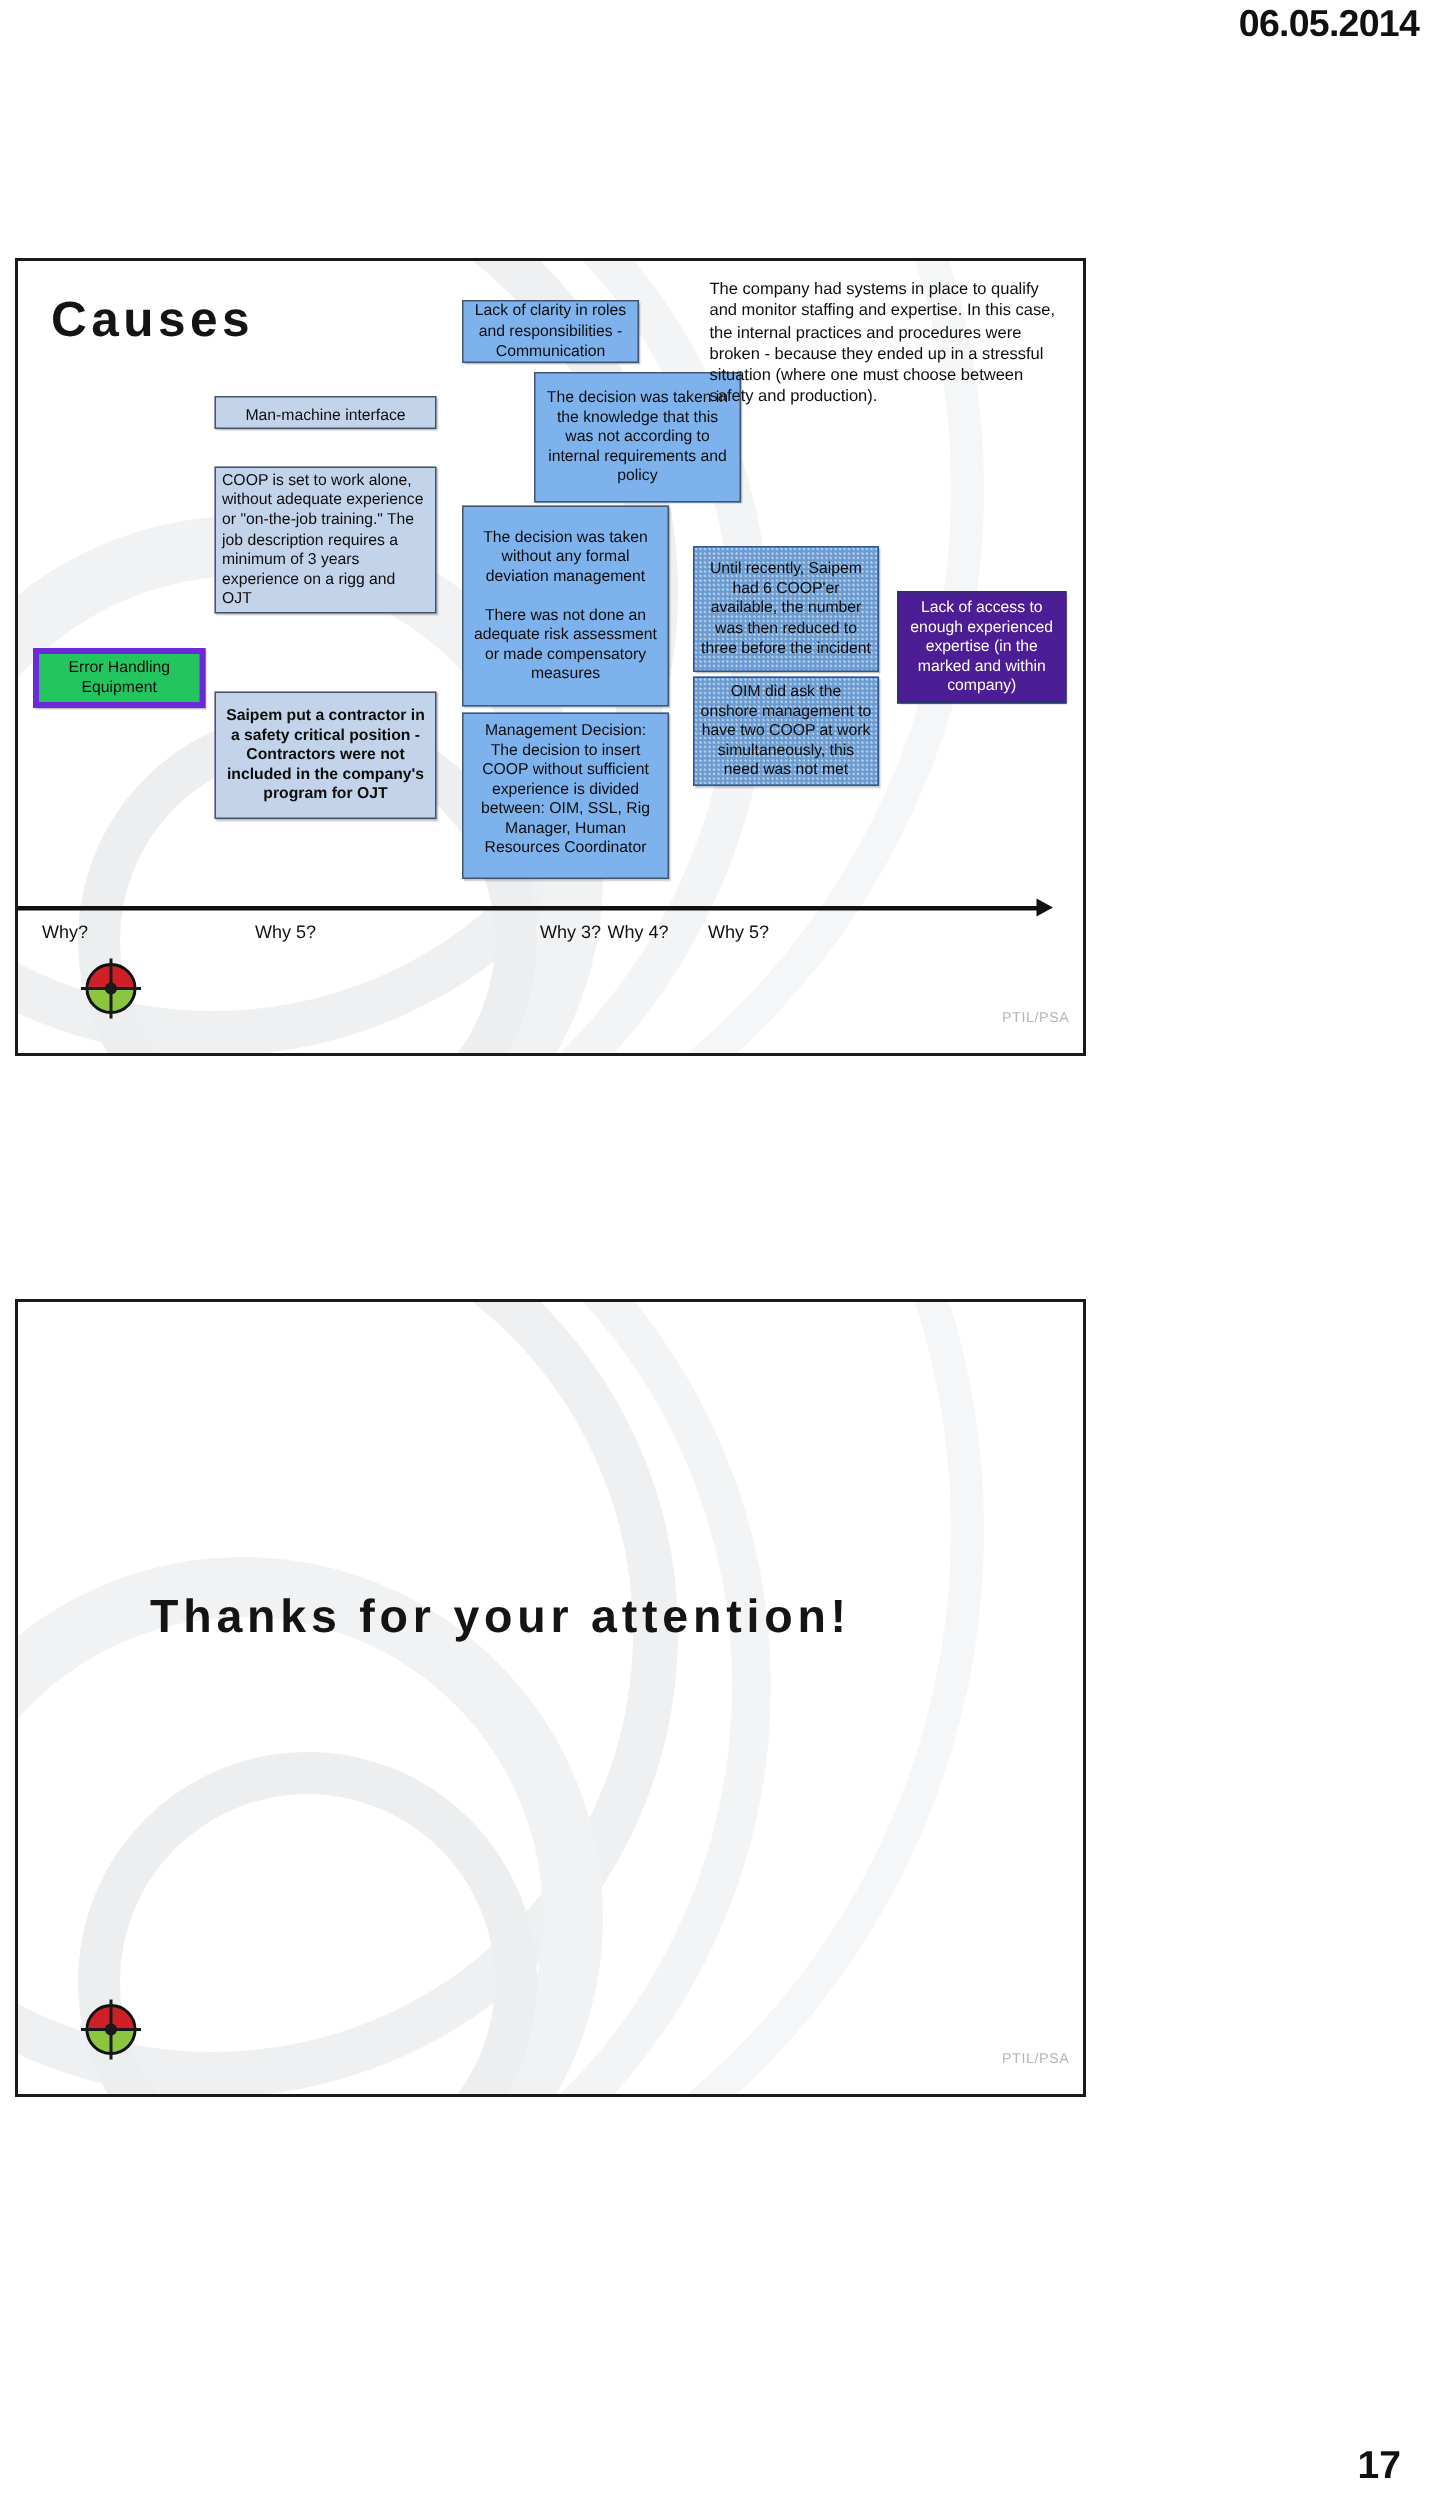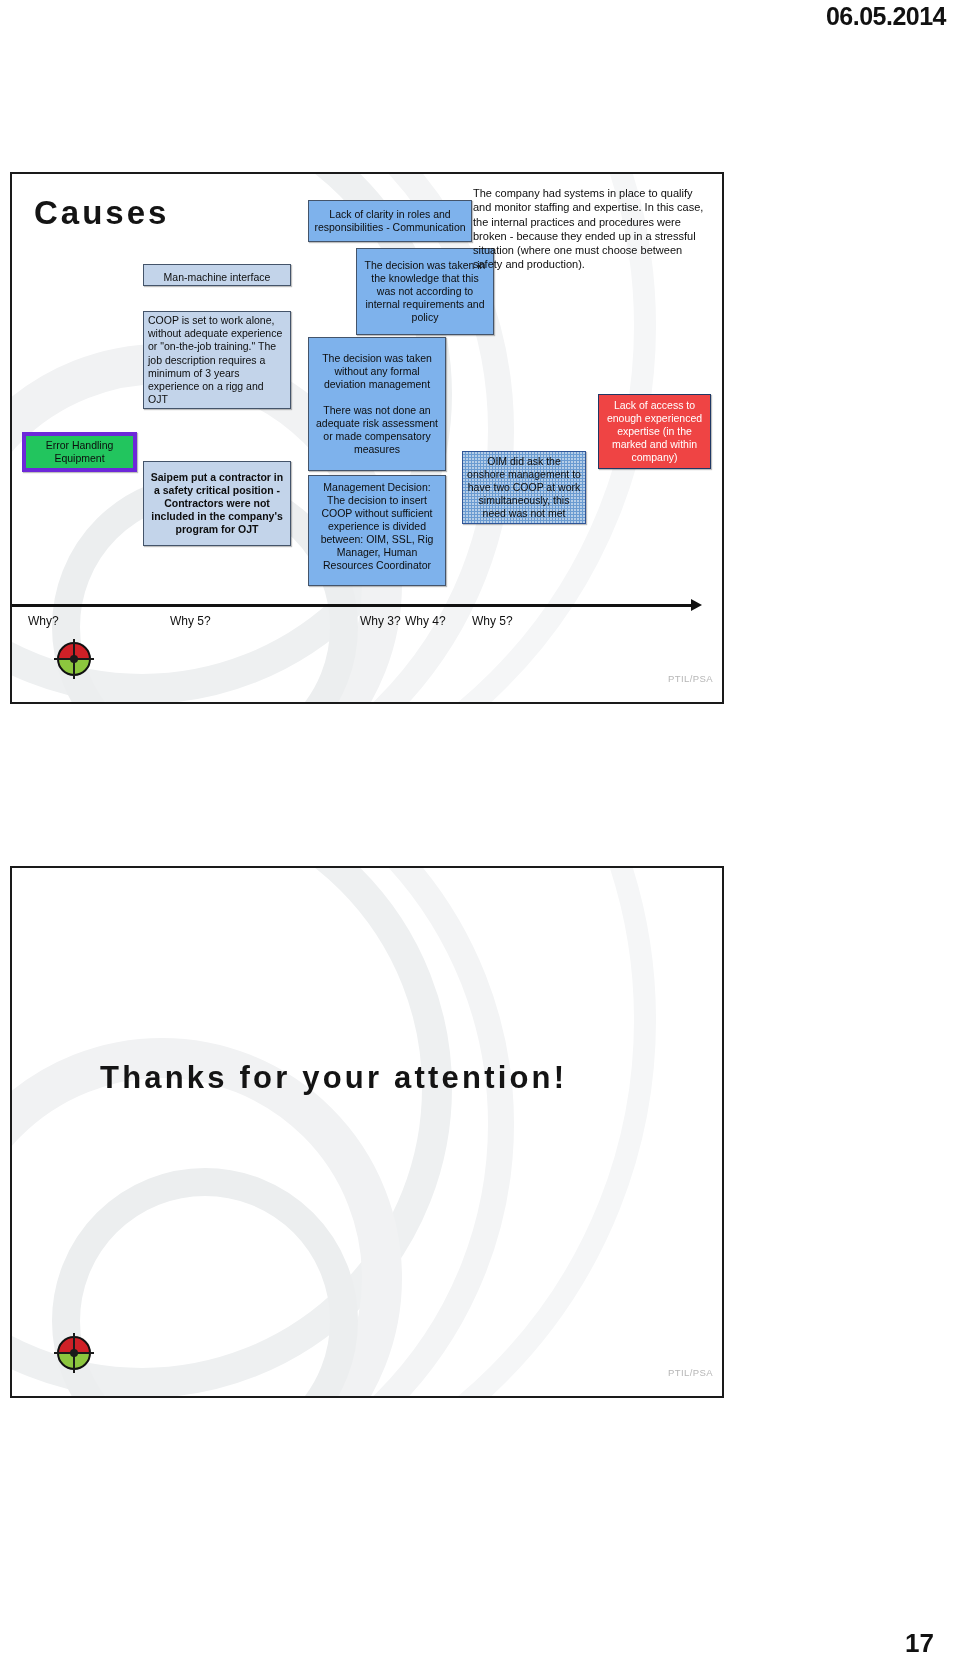--- a/index.html
+++ b/index.html
@@ -55,21 +55,21 @@
   .box-light{background:#c3d4ea;}
   .box-mid{background:#7eb2ec;}
   .box-orange{background:#22c55e;border:4px solid #6d28d9;}
   .box-textured{
     background-color:#6a9bd1;
     background-image:
       radial-gradient(circle at 1px 1px, rgba(255,255,255,0.55) 0.7px, transparent 0.8px);
     background-size:3px 3px;
     border:1px solid #2f5597;
   }
-  .box-solidblue{background:#ef4444;border:1px solid #1f3864;color:#fff;}
+  .box-solidblue{background:#4c1d95;border:1px solid #1f3864;color:#fff;}
 
   .para{
     position:absolute;font-size:11px;line-height:1.30;color:#0d0d0d;text-align:left;
   }
 
   
   .axis-line{
     position:absolute;height:0;border-top:3px solid #111;
   }
   .axis-head{
@@ -122,32 +122,33 @@
   <div class="slide-title" id="causes-title">Causes</div>
 
   <div class="box box-light" style="left:131px;top:90px;width:148px;height:22px;line-height:18px;">Man-machine interface</div>
 
   <div class="box box-light" style="left:131px;top:137px;width:148px;height:98px;display:flex;align-items:center;text-align:left;">COOP is set to work alone, without adequate experience or "on-the-job training." The job description requires a minimum of 3 years experience on a rigg and OJT</div>
 
   <div class="box box-orange" style="left:10px;top:258px;width:115px;height:40px;display:flex;align-items:center;justify-content:center;">Error Handling Equipment</div>
 
   <div class="box box-light" style="left:131px;top:287px;width:148px;height:85px;display:flex;align-items:center;justify-content:center;font-weight:bold;">Saipem put a contractor in a safety critical position - Contractors were not included in the company's program for OJT</div>
 
-  <div class="box box-mid" style="left:296px;top:26px;width:164px;height:42px;display:flex;align-items:center;justify-content:center;">Lack of clarity in roles and responsibilities - Communication</div>
+  <div class="box box-mid" style="left:296px;top:26px;width:118px;height:42px;display:flex;align-items:center;justify-content:center;">Lack of clarity in roles and responsibilities - Communication</div>
 
   <div class="box box-mid" style="left:296px;top:74px;width:138px;height:87px;display:flex;align-items:center;justify-content:center;margin-left:48px;">The decision was taken in the knowledge that this was not according to internal requirements and policy</div>
 
   <div class="box box-mid" style="left:296px;top:163px;width:138px;height:134px;display:flex;align-items:center;justify-content:center;white-space:pre-line;">The decision was taken without any formal deviation management
 
 There was not done an adequate risk assessment or made compensatory measures</div>
 
   <div class="box box-mid" style="left:296px;top:301px;width:138px;height:111px;display:flex;align-items:flex-start;justify-content:center;padding-top:5px;">Management Decision: The decision to insert COOP without sufficient experience is divided between: OIM, SSL, Rig Manager, Human Resources Coordinator</div>
 
   <div class="para" style="left:461px;top:12px;width:232px;">The company had systems in place to qualify and monitor staffing and expertise. In this case, the internal practices and procedures were broken - because they ended up in a stressful situation (where one must choose between safety and production).</div>
 
+  <div class="box box-textured" style="left:450px;top:190px;width:124px;height:84px;display:flex;align-items:center;justify-content:center;">Until recently, Saipem had 6 COOP'er available, the number was then reduced to three before the incident</div>
 
   <div class="box box-textured" style="left:450px;top:277px;width:124px;height:73px;display:flex;align-items:center;justify-content:center;">OIM did ask the onshore management to have two COOP at work simultaneously, this need was not met</div>
 
   <div class="box box-solidblue" style="left:586px;top:220px;width:113px;height:75px;display:flex;align-items:center;justify-content:center;">Lack of access to enough experienced expertise (in the marked and within company)</div>
 
   <div class="axis-line" style="left:0px;top:430px;width:680px;"></div>
   <div class="axis-head" style="left:679px;top:425px;"></div>
 
   <div class="why-label" style="left:16px;top:440px;">Why?</div>
   <div class="why-label" style="left:158px;top:440px;">Why 5?</div>

